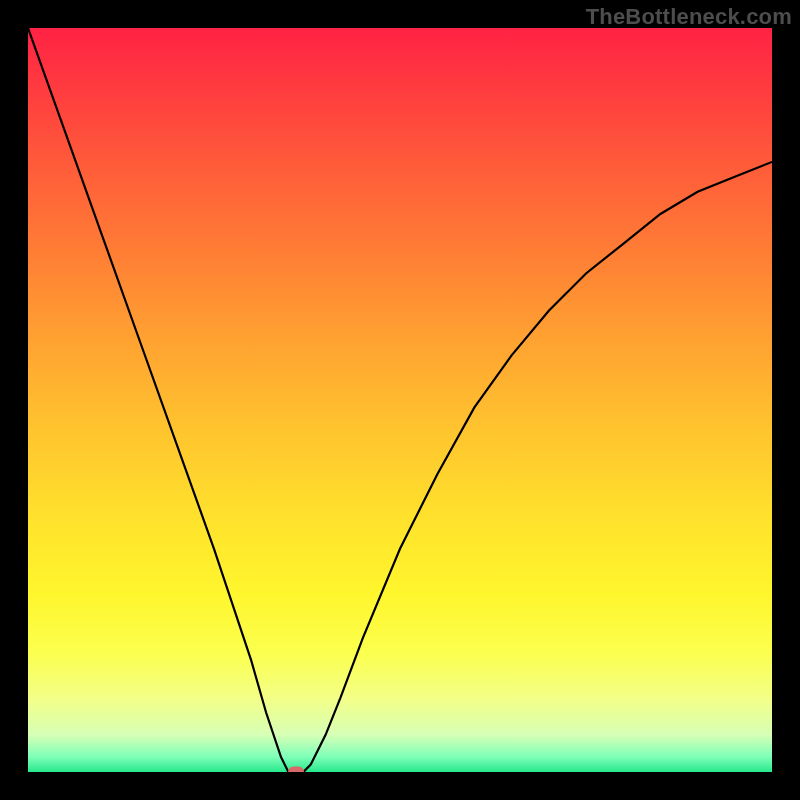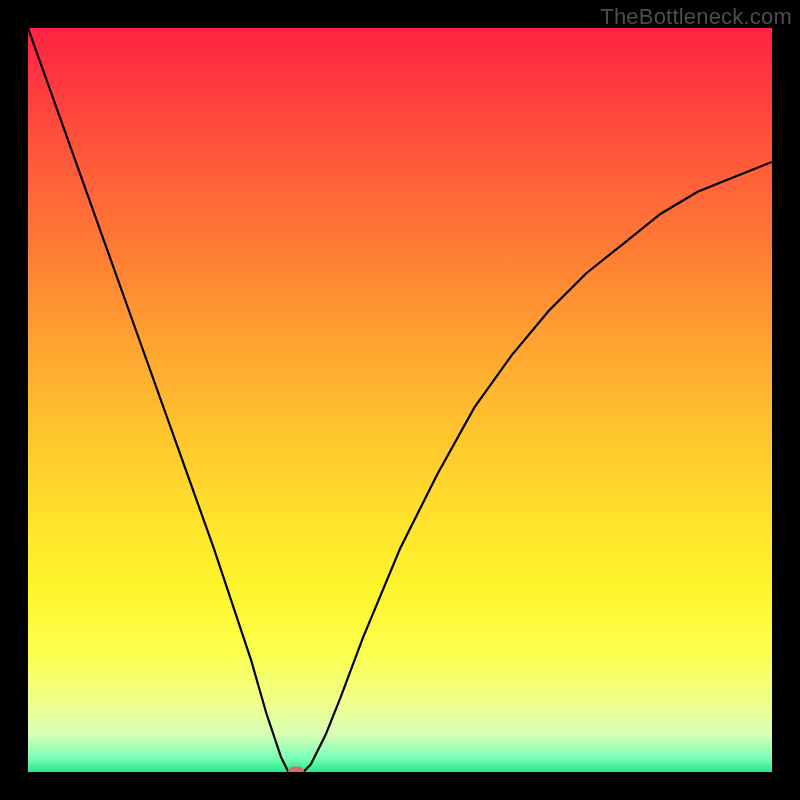--- a/index.html
+++ b/index.html
@@ -63,21 +63,21 @@
     border-radius: 6px;
     background: #d96a6a;
     transform: translate(-50%, -50%);
   }
   .watermark {
     position: absolute;
     top: 4px;
     right: 8px;
     color: #4d4d4d;
     font-size: 22px;
-    font-weight: 400;
+    font-weight: 700;
     letter-spacing: 0.2px;
   }
 </style>
 </head>
 <body>
 
 <div class="frame">
 
   <div class="plot-area">
     <div class="gradient-bg"></div>

